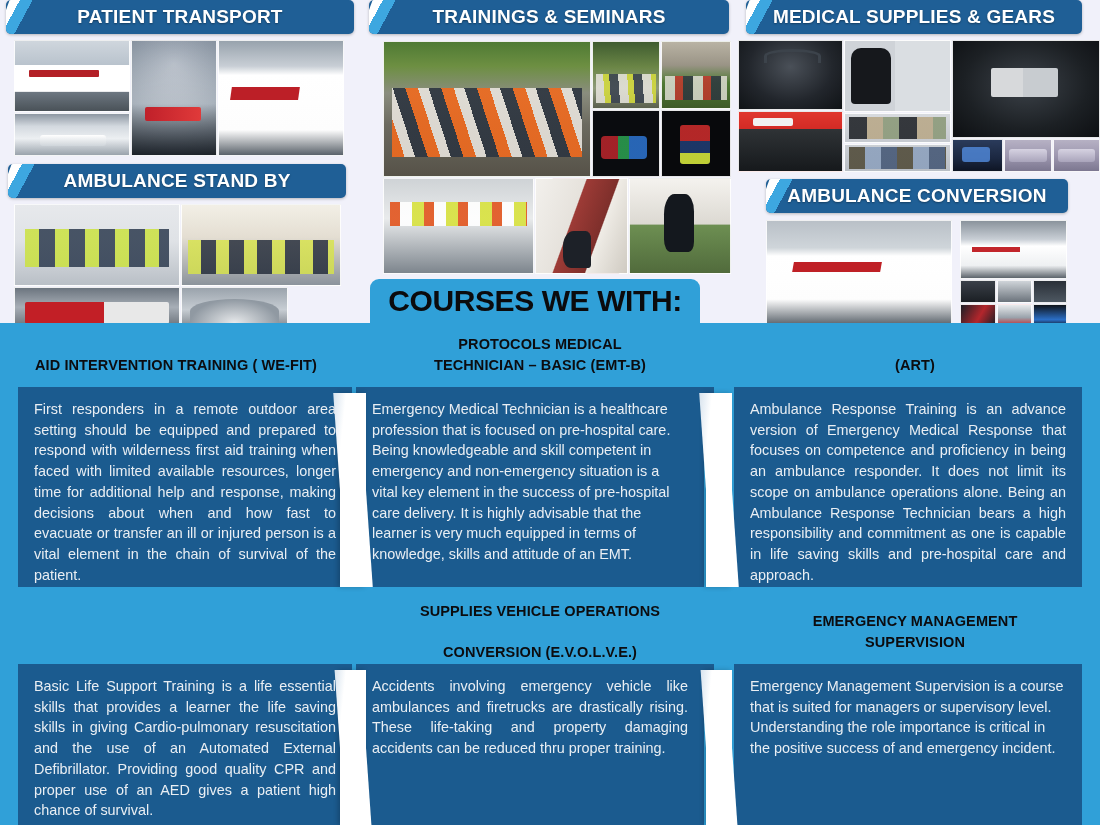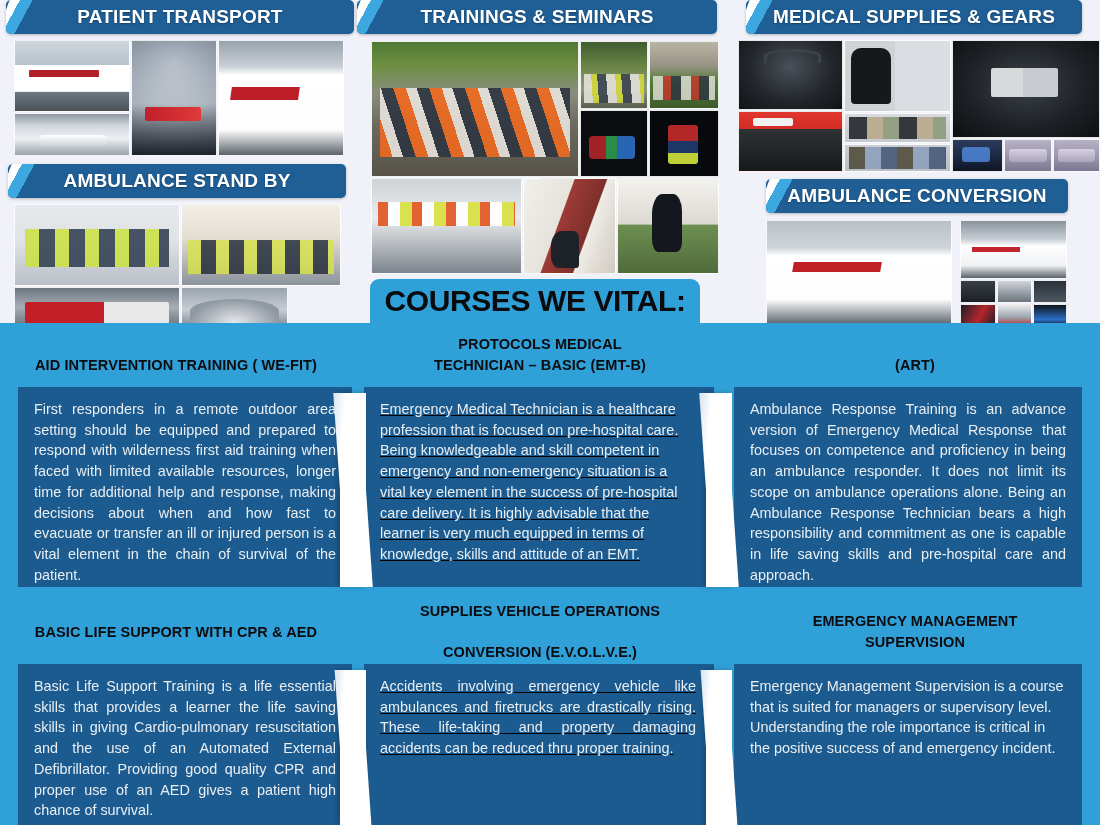--- a/index.html
+++ b/index.html
@@ -29,21 +29,21 @@
     width: 1100px;
     height: 330px;
     background: #f1f1fa;
   }
 
   .col {
     position: absolute;
     top: 0;
   }
   .col-left  { left: 0;    width: 360px; }
-  .col-mid   { left: 351px; width: 372px; }
+  .col-mid   { left: 363px; width: 372px; }
   .col-right { left: 738px; width: 362px; }
 
   
   .banner {
     position: relative;
     height: 34px;
     background: #1f5f96;
     border-radius: 5px;
     display: flex;
     align-items: center;
@@ -390,21 +390,21 @@
     background: #1b5b8f;
     z-index: 19;
   }
 
   
   .cx-1 { left: 0;    width: 352px; }
   .cx-2 { left: 364px; width: 352px; }
   .cx-3 { left: 730px; width: 370px; }
 
   .bx-1 { left: 18px;  width: 334px; }
-  .bx-2 { left: 364px; width: 348px; text-decoration: underline; }
+  .bx-2 { left: 356px; width: 348px; }
   .bx-3 { left: 734px; width: 348px; }
 </style>
 </head>
 <body>
 
 <div class="page">
 
   <div class="gallery-area">
 
     <div class="col col-left">
@@ -484,21 +484,21 @@
         <div class="ph tx-dark-sm2" style="left:259px;top:60px;width:35px;  height:23px;"></div>
         <div class="ph tx-dark-sm3" style="left:295px;top:60px;width:34px;  height:23px;"></div>
         <div class="ph tx-dark-sm4" style="left:222px;top:84px;width:36px;  height:23px;"></div>
         <div class="ph tx-dark-sm5" style="left:259px;top:84px;width:35px;  height:23px;"></div>
         <div class="ph tx-dark-sm6" style="left:295px;top:84px;width:34px;  height:23px;"></div>
       </div>
     </div>
   </div>
 
   <div class="courses-banner">
-    <span class="ct">COURSES WE VITAL:</span>
+    <span class="ct">COURSES WE WITH:</span>
   </div>
 
   <div class="courses">
 
     <div class="course-row row-1">
 
       <div class="course-head cx-1">
         <span class="ch-text">
           <br><span>AID INTERVENTION TRAINING ( WE-FIT)</span>
         </span>
@@ -530,23 +530,20 @@
         </div>
       <div class="sep" style="left:706px; top:70px; height:194px;">
           <span class="skew"></span>
         </div>
       <div class="sep-notch" style="left:334px; top:64px;"></div>
       <div class="sep-notch" style="left:700px; top:64px;"></div>
     </div>
 
     <div class="course-row row-2">
 
-      <div class="course-head cx-1" style="height:64px;">
-        <span class="ch-text">BASIC LIFE SUPPORT WITH CPR &amp; AED</span>
-      </div>
       <div class="course-body bx-1" style="top:64px; height:161px;">
         <p>Basic Life Support Training is a life essential skills that provides a learner the life saving skills in giving Cardio-pulmonary resuscitation and the use of an Automated External Defibrillator. Providing good quality CPR and proper use of an AED gives a patient high chance of survival.</p>
       </div>
 
       <div class="course-head cx-2" style="height:64px;">
         <span class="ch-text">
           <span>SUPPLIES VEHICLE OPERATIONS</span><br><br><span>CONVERSION (E.V.O.L.V.E.)</span>
         </span>
       </div>
       <div class="course-body bx-2" style="top:64px; height:161px;">

